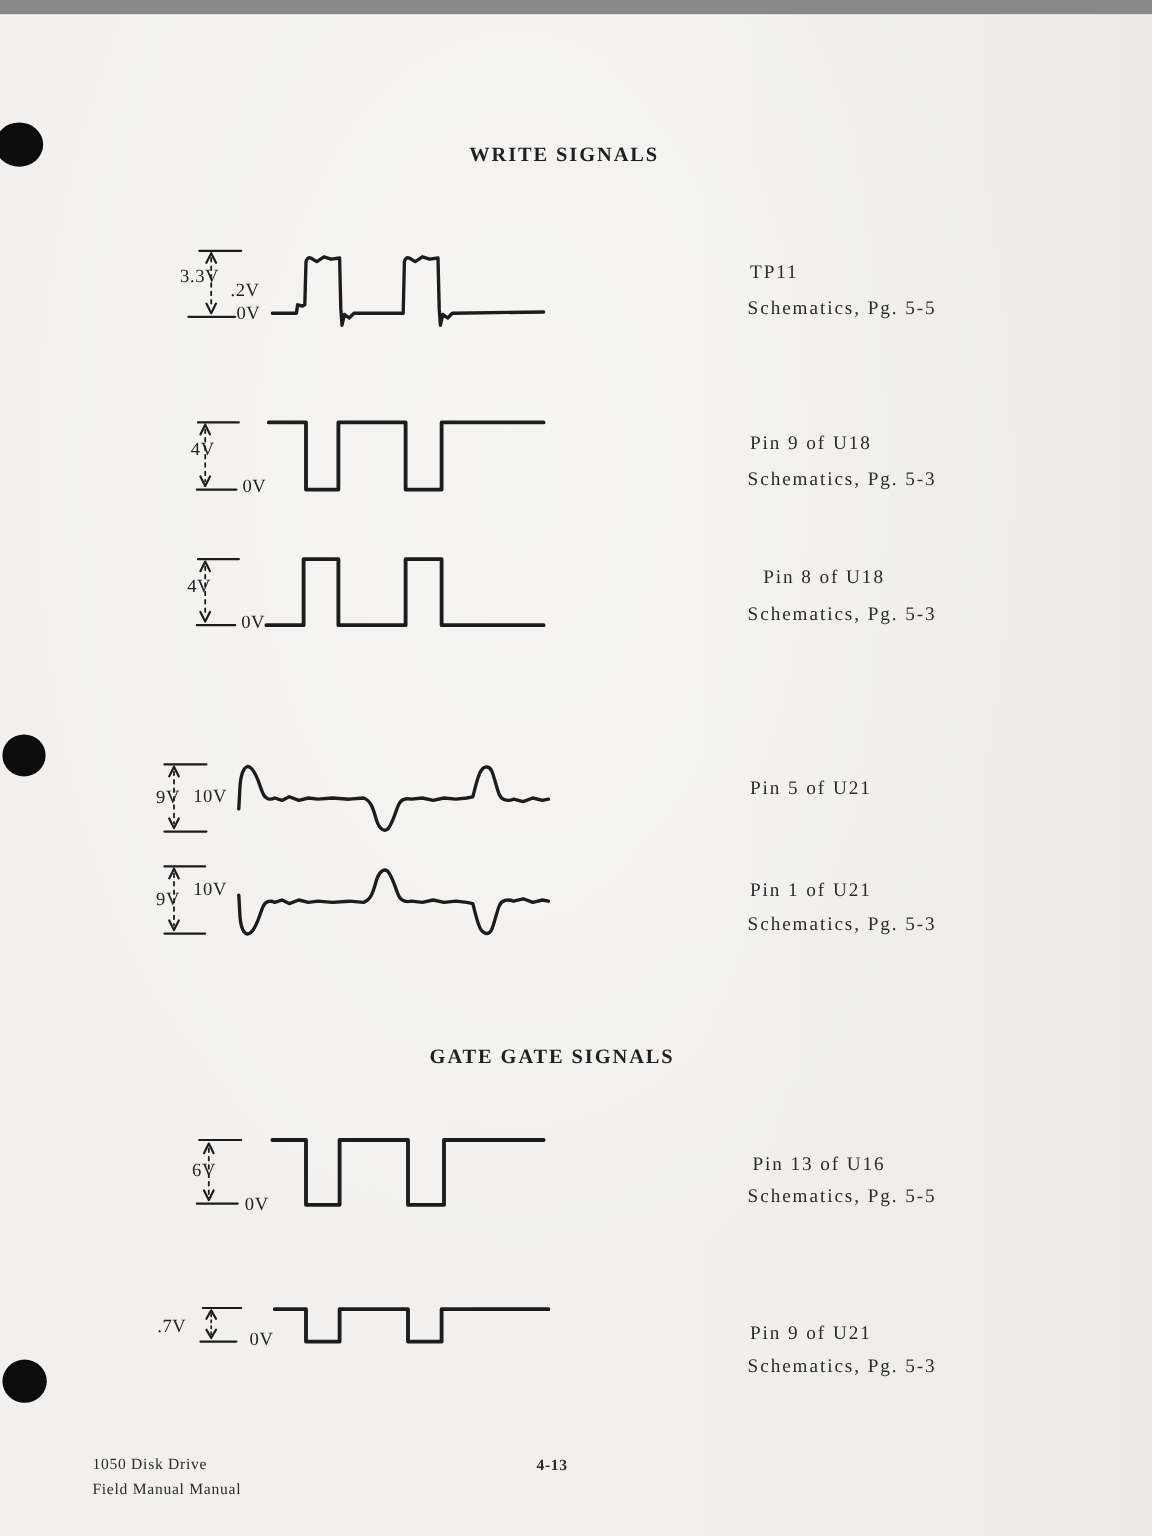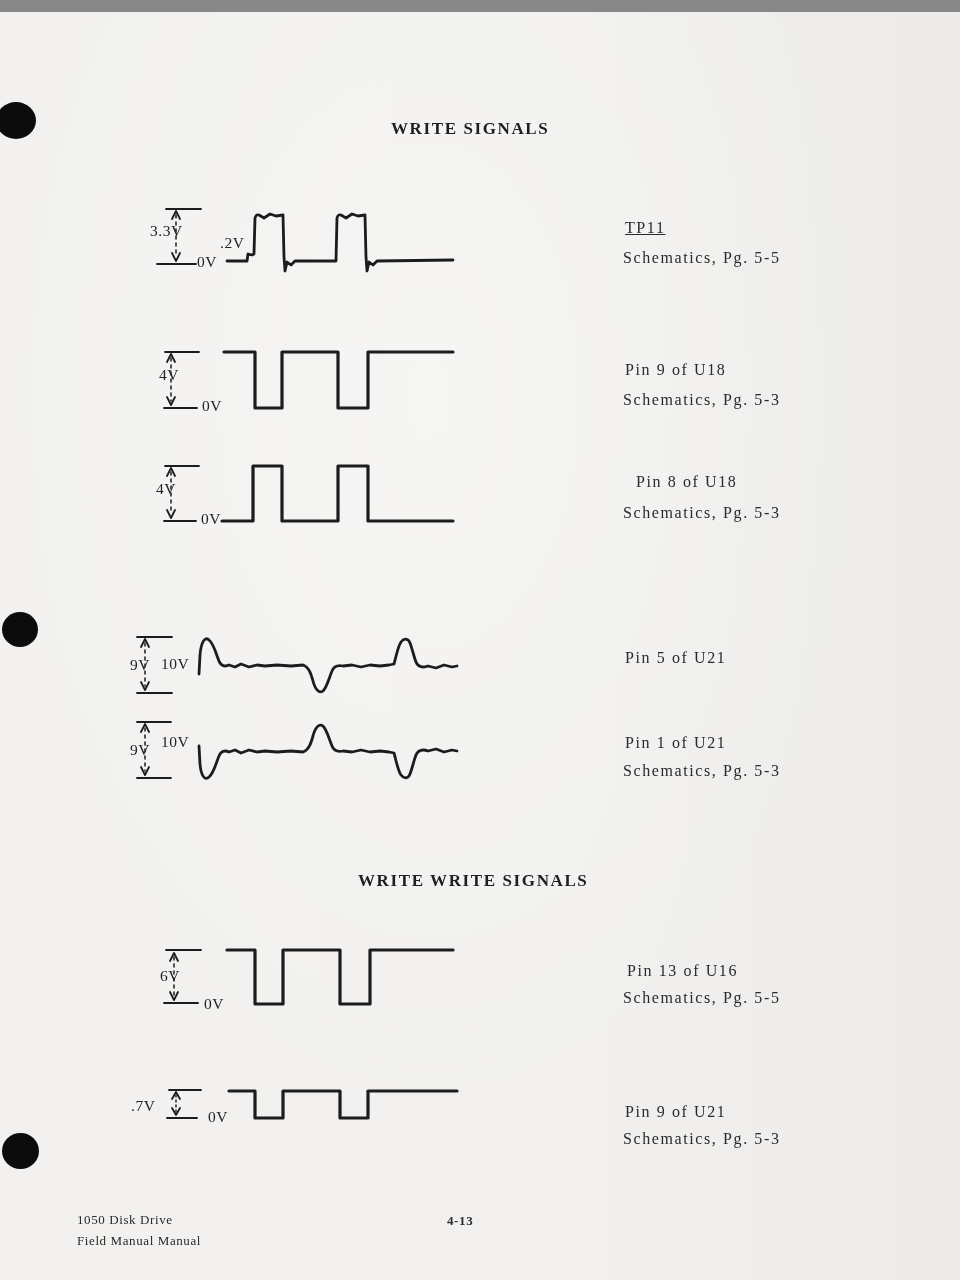--- a/index.html
+++ b/index.html
@@ -50,27 +50,27 @@
       <path d="M199 734 L200 752 C201 764 205 769 209 765 C214 761 216 751 219 744 C221 739 225 738 229 740 L235 738 L241 741 L249 738 L257 740 L265 739 L277 740 L291 739 L303 740 C309 738 311 731 313 724 C315 716 319 711 323 714 C327 718 329 727 332 734 C334 739 338 740 343 739 L352 740 L361 738 L370 740 L380 739 L389 740 L394 741 C396 748 398 759 401 763 C404 767 408 767 410 762 C412 757 414 748 416 743 C418 738 423 737 428 739 L436 737 L444 740 L452 738 L457 739" fill="none" stroke="#1c1c1c" stroke-width="2.8" stroke-linecap="round" stroke-linejoin="round"></path>
       <path d="M166 938 H201 M164 991 H198 M174 941 L170 949 M174 941 L178 949 M174 988 L170 980 M174 988 L178 980" fill="none" stroke="#1c1c1c" stroke-width="1.8" stroke-linecap="round" stroke-linejoin="round"></path>
       <path d="M174 945 V984" fill="none" stroke="#1c1c1c" stroke-width="1.5" stroke-linecap="round" stroke-linejoin="round" stroke-dasharray="3 4"></path>
       <path d="M227 938 H255 V992 H283 V938 H340 V992 H370 V938 H453" fill="none" stroke="#1c1c1c" stroke-width="3.2" stroke-linecap="round" stroke-linejoin="round"></path>
       <path d="M169 1078 H201 M167 1106 H197 M176 1080 L172 1087 M176 1080 L180 1087 M176 1103 L172 1096 M176 1103 L180 1096" fill="none" stroke="#1c1c1c" stroke-width="1.8" stroke-linecap="round" stroke-linejoin="round"></path>
       <path d="M176 1083 V1100" fill="none" stroke="#1c1c1c" stroke-width="1.4" stroke-linecap="round" stroke-linejoin="round" stroke-dasharray="2 3"></path>
       <path d="M229 1079 H255 V1106 H283 V1079 H340 V1106 H368 V1079 H457" fill="none" stroke="#1c1c1c" stroke-width="3.2" stroke-linecap="round" stroke-linejoin="round"></path>
     </svg>
 
   <div class="sec-title" style="left:391px;top:107px;">WRITE SIGNALS</div>
-  <div class="sec-title" style="left:358px;top:859px;">WRITE WRITE SIGNALS</div>
+  <div class="sec-title" style="left:358px;top:859px;">GATE GATE SIGNALS</div>
 
   <div class="row">
     <span class="vlabel" style="left:150px;top:210px;">3.3V</span>
-    <span class="vlabel" style="left:220px;top:222px;">.2V</span>
+    <span class="vlabel" style="left:192px;top:222px;">.2V</span>
     <span class="vlabel" style="left:197px;top:241px;">0V</span>
-    <span class="desc" style="left:625px;top:207px;text-decoration:underline;">TP11</span>
+    <span class="desc" style="left:625px;top:207px;">TP11</span>
     <span class="desc" style="left:623px;top:237px;">Schematics, Pg. 5-5</span>
   </div>
 
   <div class="row">
     <span class="vlabel" style="left:159px;top:354px;">4V</span>
     <span class="vlabel" style="left:202px;top:385px;">0V</span>
     <span class="desc" style="left:625px;top:349px;">Pin 9 of U18</span>
     <span class="desc" style="left:623px;top:379px;">Schematics, Pg. 5-3</span>
   </div>
 

